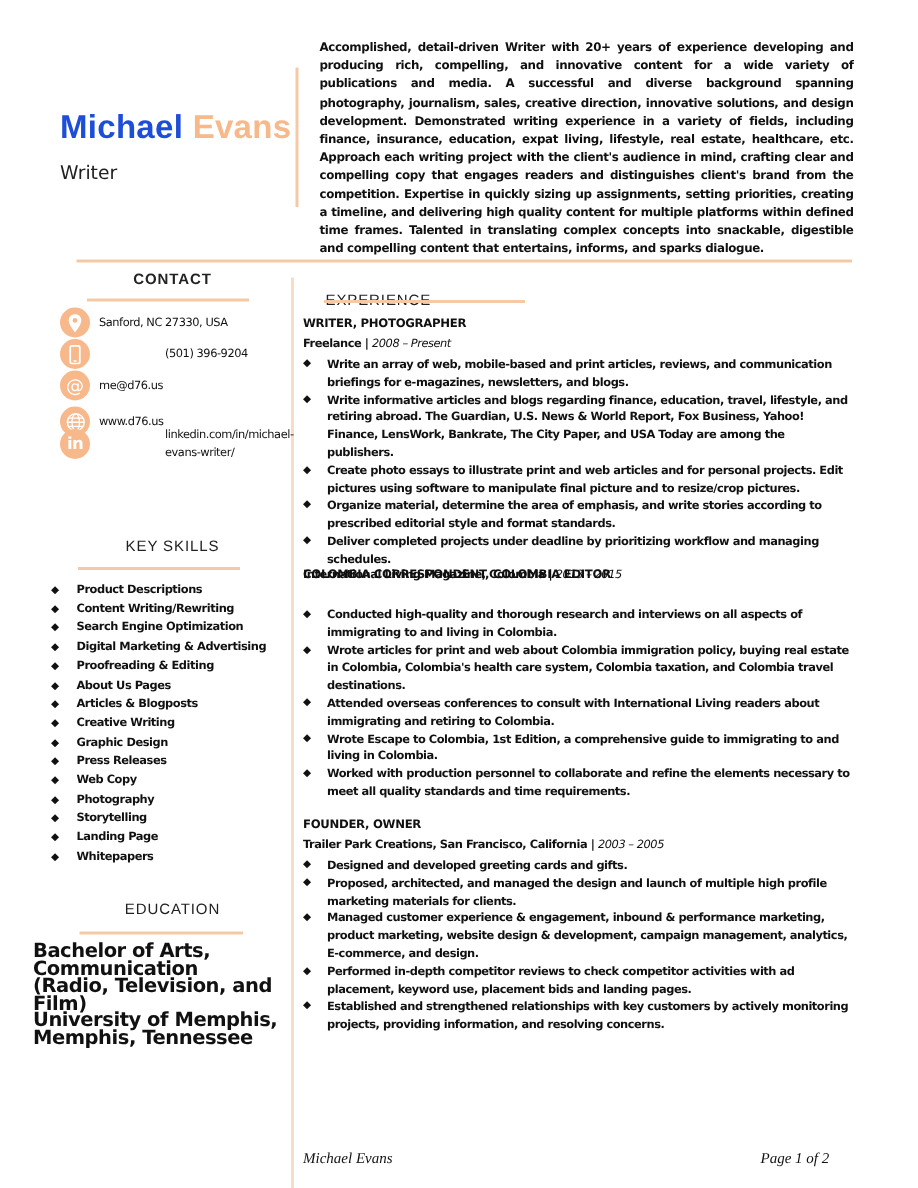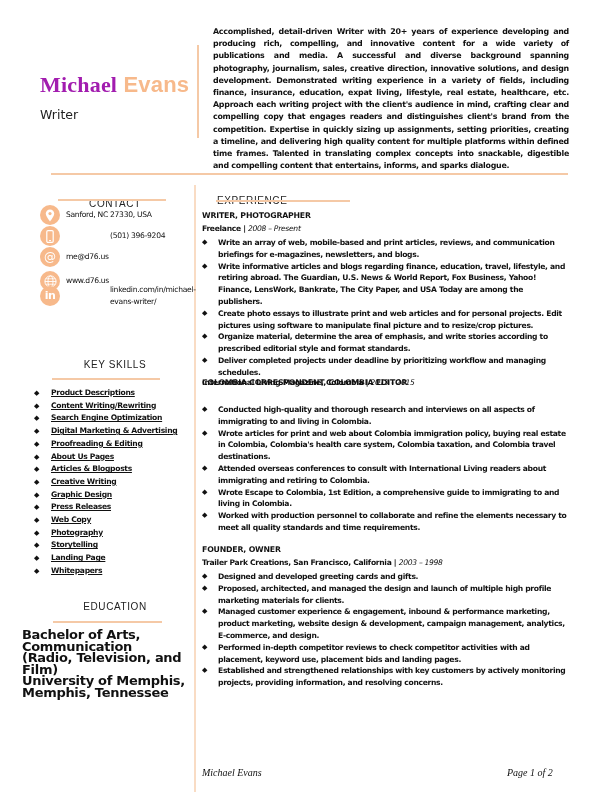--- a/index.html
+++ b/index.html
@@ -1,40 +1,40 @@
 <!DOCTYPE html>
 <html><head>
 <meta charset="utf-8">
 <style>
   html, body { margin:0; padding:0; }
   body { width:612px; height:792px; background:#ffffff; position:relative; overflow:hidden;
          font-family:"Liberation Sans", sans-serif; color:#111; }
   .abs { position:absolute; }
   .name { left:40px; top:72px; font-size:22px; font-weight:bold; letter-spacing:0.2px; white-space:nowrap; }
-  .name .first { color:#a21caf;font-family:Liberation Serif, serif; }
+  .name .first { color:#1d4ed8; }
   .name .last { color:#f7b98b; }
   .title { left:40px; top:107px; width:146px; text-align:left; font-size:12.5px; color:#222;
            font-family:"DejaVu Sans", sans-serif; }
   .top-divider { left:197px; top:45px; width:1.5px; height:93px; background:#f5c9a6; }
   .summary { left:213px; top:26px; width:356px; font-size:7.9px; line-height:12.2px; text-align:justify;
              font-weight:bold; color:#111; font-family:"DejaVu Sans", sans-serif; letter-spacing:-0.25px; }
   .hline { left:51px; top:173px; width:517px; height:1.5px; background:#f5c9a6; }
   .vline { left:194px; top:185px; width:2px; height:607px; background:#f9dcc4; }
   .sec-head { font-size:10px; color:#222; letter-spacing:0.6px; text-align:center; }
   .sec-rule { height:1.5px; background:#f5c9a6; }
-  .contact-head { left:40px; top:198px; width:150px; }
+  .contact-head { left:40px; top:181px; width:150px;font-weight:bold; }
   .contact-rule { left:58px; top:199px; width:108px; }
   .contact-item { left:40px; display:flex; align-items:center; }
   .icon-circle { width:20px; height:20px; border-radius:50%; background:#f7b98b; display:flex;
                  align-items:center; justify-content:center; flex-shrink:0; }
   .contact-text { margin-left:6px; font-size:7.6px; font-weight:normal; line-height:11.5px; color:#111;
                   font-family:"DejaVu Sans", sans-serif; letter-spacing:-0.3px; }
   .skills-head { left:40px; top:359px; width:150px; }
   .skills-rule { left:52px; top:378px; width:108px; }
-  .skills-list { left:34px; top:387px; margin:0; padding:0; list-style:none;text-decoration:underline; }
+  .skills-list { left:34px; top:387px; margin:0; padding:0; list-style:none; }
   .skills-list li { font-size:7.6px; font-weight:bold; line-height:11.7px; color:#111; white-space:nowrap;
                     font-family:"DejaVu Sans", sans-serif; letter-spacing:-0.3px; }
   .skills-list li .b { display:inline-block; width:17px; font-size:7px; }
   .edu-head { left:40px; top:601px; width:150px; }
   .edu-rule { left:53px; top:621px; width:109px; }
   .edu-text { left:22px; top:629px; width:180px; text-align:left; font-size:13px; font-weight:bold;
               line-height:11.5px; color:#111; font-family:"DejaVu Sans", sans-serif; letter-spacing:-0.3px; }
   .exp-head { left:217px; top:183px; font-size:10px; color:#222; letter-spacing:0.6px;margin-top:12px; }
   .exp-rule { left:216px; top:200px; width:134px; }
   .job-title { left:202px; font-size:7.8px; font-weight:bold; color:#111; font-family:"DejaVu Sans", sans-serif;
@@ -167,21 +167,21 @@
 <ul class="abs bullets" style="top:404px;">
   <li><span class="b">◆</span><span>Conducted high-quality and thorough research and interviews on all aspects of immigrating to and living in Colombia.</span></li>
   <li><span class="b">◆</span><span>Wrote articles for print and web about Colombia immigration policy, buying real estate in Colombia, Colombia's health care system, Colombia taxation, and Colombia travel destinations.</span></li>
   <li><span class="b">◆</span><span>Attended overseas conferences to consult with International Living readers about immigrating and retiring to Colombia.</span></li>
   <li><span class="b">◆</span><span>Wrote Escape to Colombia, 1st Edition, a comprehensive guide to immigrating to and living in Colombia.</span></li>
   <li><span class="b">◆</span><span>Worked with production personnel to collaborate and refine the elements necessary to meet all quality standards and time requirements.</span></li>
 </ul>
 
 <div class="abs job-title" style="top:545px;">FOUNDER, OWNER</div>
 <div class="abs job-meta" style="top:558px;">
-  <span>Trailer Park Creations, San Francisco, California</span><span> | </span><span class="dates">2003 – 1998</span>
+  <span>Trailer Park Creations, San Francisco, California</span><span> | </span><span class="dates">2003 – 2005</span>
 </div>
 <ul class="abs bullets" style="top:571px;">
   <li><span class="b">◆</span><span>Designed and developed greeting cards and gifts.</span></li>
   <li><span class="b">◆</span><span>Proposed, architected, and managed the design and launch of multiple high profile marketing materials for clients.</span></li>
   <li><span class="b">◆</span><span>Managed customer experience &amp; engagement, inbound &amp; performance marketing, product marketing, website design &amp; development, campaign management, analytics, E-commerce, and design.</span></li>
   <li><span class="b">◆</span><span>Performed in-depth competitor reviews to check competitor activities with ad placement, keyword use, placement bids and landing pages.</span></li>
   <li><span class="b">◆</span><span>Established and strengthened relationships with key customers by actively monitoring projects, providing information, and resolving concerns.</span></li>
 </ul>
 
 <div class="abs footer-name">Michael Evans</div>

